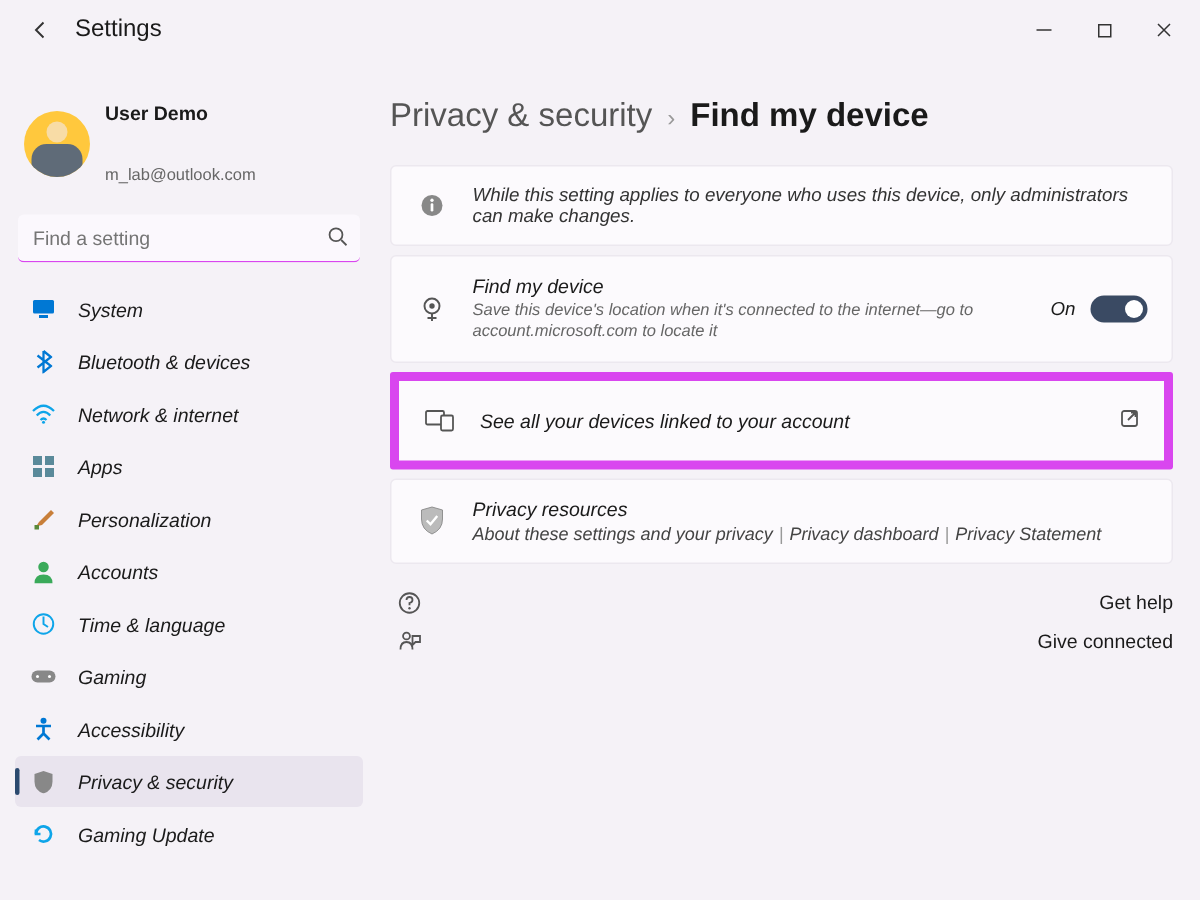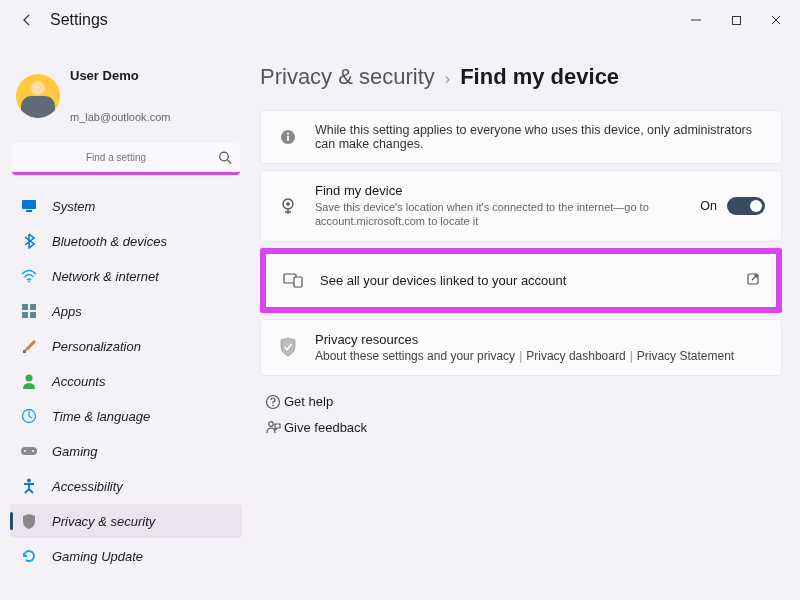--- a/index.html
+++ b/index.html
@@ -96,26 +96,25 @@
   .profile-email { font-size: 11px; color: #666; margin-top: 28px; }
   .search-wrap {
     position: relative;
     margin: 0 2px 14px 2px;
   }
   .search {
     width: 100%;
     height: 32px;
     padding: 0 30px 0 10px;
     border: none;
-    border-bottom: 3px solid #d946ef;
+    border-bottom: 1px solid #d946ef;
     background: #fbf8fd;
     border-radius: 4px;
-    font-size: 10px;
+    font-size: 13px;
     outline: none;
-    text-align: center;
   }
   .search-icon {
     position: absolute;
     right: 8px;
     top: 50%;
     transform: translateY(-50%);
   }
   .nav { display: flex; flex-direction: column; gap: 1px; }
   .nav-item {
     display: flex;
@@ -158,20 +157,21 @@
 
   .card {
     background: #fcfafd;
     border: 1px solid #ece8ef;
     border-radius: 4px;
     margin-bottom: 6px;
     padding: 12px 16px;
     display: flex;
     align-items: center;
     gap: 16px;
+    font-style: italic;
   }
   .info-card {
     font-size: 12.5px;
     color: #333;
   }
   .card-icon { width: 22px; display:flex; justify-content:center; flex-shrink:0; }
   .card-body { flex: 1; }
   .card-title { font-size: 13px; }
   .card-sub { font-size: 11px; color: #666; margin-top: 2px; line-height: 1.3; }
   .card-right { display: flex; align-items: center; gap: 10px; font-size: 12.5px; }
@@ -192,21 +192,21 @@
   }
   .highlight-card {
     border: 6px solid #d946ef;
     border-radius: 2px;
     padding: 18px 16px;
   }
   .resources-links { font-size: 12px; color: #444; margin-top: 2px; }
   .resources-links span { color: #999; margin: 0 4px; }
 
   .help-links { margin-top: 18px; display: flex; flex-direction: column; gap: 10px; padding-left: 4px;}
-  .help-link { display: flex; align-items: center; gap: 2px; font-size: 13px; cursor: pointer; }
+  .help-link { display: flex; align-items: center; gap: 24px; font-size: 13px; cursor: pointer; justify-content: space-between; }
   .help-link .hicon { width: 18px; display:flex; justify-content:center; }
 </style>
 </head>
 <body>
 
 <div class="window">
 
   <div class="titlebar">
     <div class="back-btn">
       <svg width="14" height="14" viewBox="0 0 14 14">
@@ -439,19 +439,19 @@
           <span>Get help</span>
         </div>
         <div class="help-link">
           <span class="hicon">
             <svg width="16" height="16" viewBox="0 0 16 16">
                 <circle cx="6" cy="4" r="2.3" stroke="#555" stroke-width="1.2" fill="none"></circle>
                 <path d="M2 13 Q2 8 6 8 Q10 8 10 13" stroke="#555" stroke-width="1.2" fill="none"></path>
                 <path d="M10 4 L15 4 L15 8 L12 8 L10 10 Z" stroke="#555" stroke-width="1.2" fill="none"></path>
               </svg>
           </span>
-          <span>Give feedback</span>
+          <span>Give connected</span>
         </div>
       </div>
 
     </div>
   </div>
 </div>
 
 </body></html>

